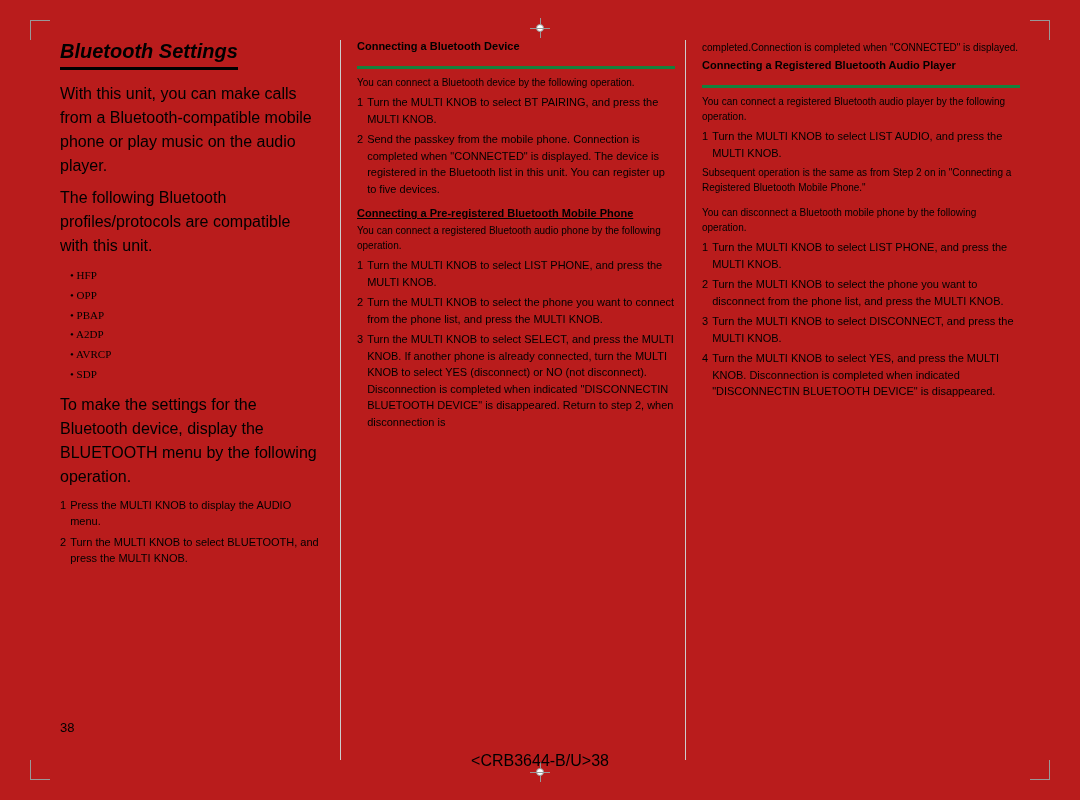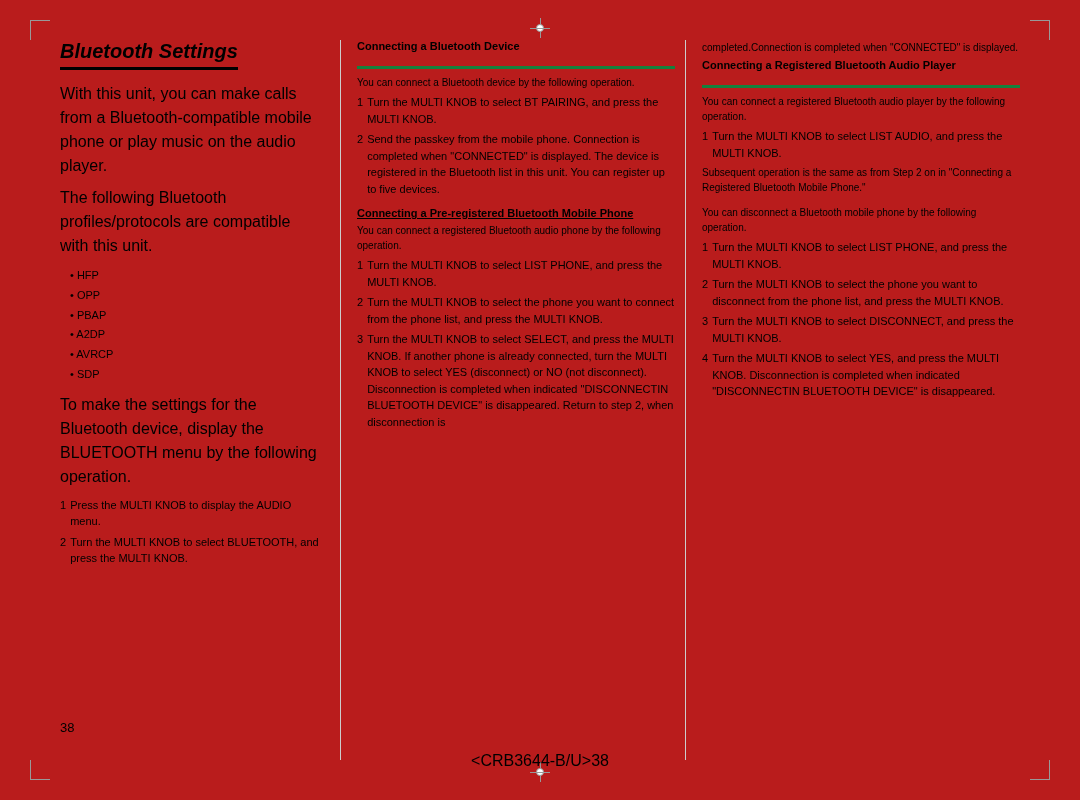--- a/index.html
+++ b/index.html
@@ -105,20 +105,21 @@
     .intro-text {
       font-size: 16px;
       line-height: 1.5;
       margin-bottom: 8px;
     }
 
     .bullet-list {
       list-style: none;
       margin: 8px 0 8px 10px;
       line-height: 1.8;
+      font-family: Liberation Serif, serif;
     }
     .bullet-list li::before {
       content: '• ';
     }
 
     .numbered-list {
       list-style: none;
       margin: 4px 0 4px 0;
     }
     .numbered-list li {

